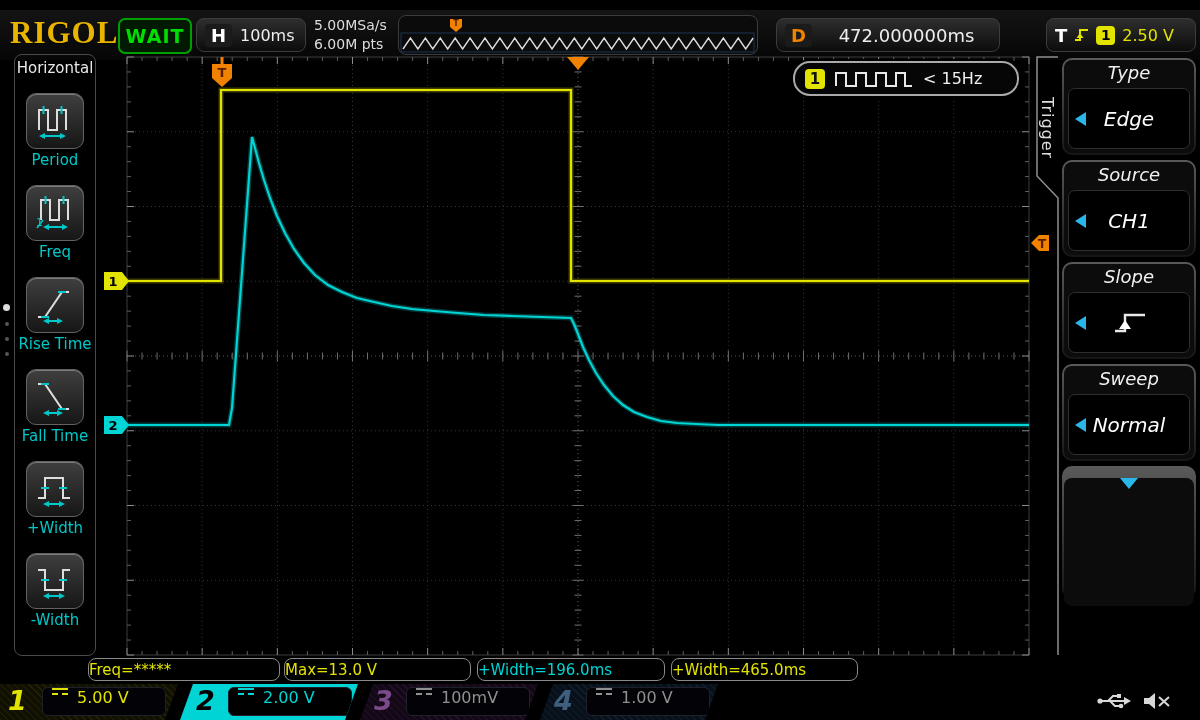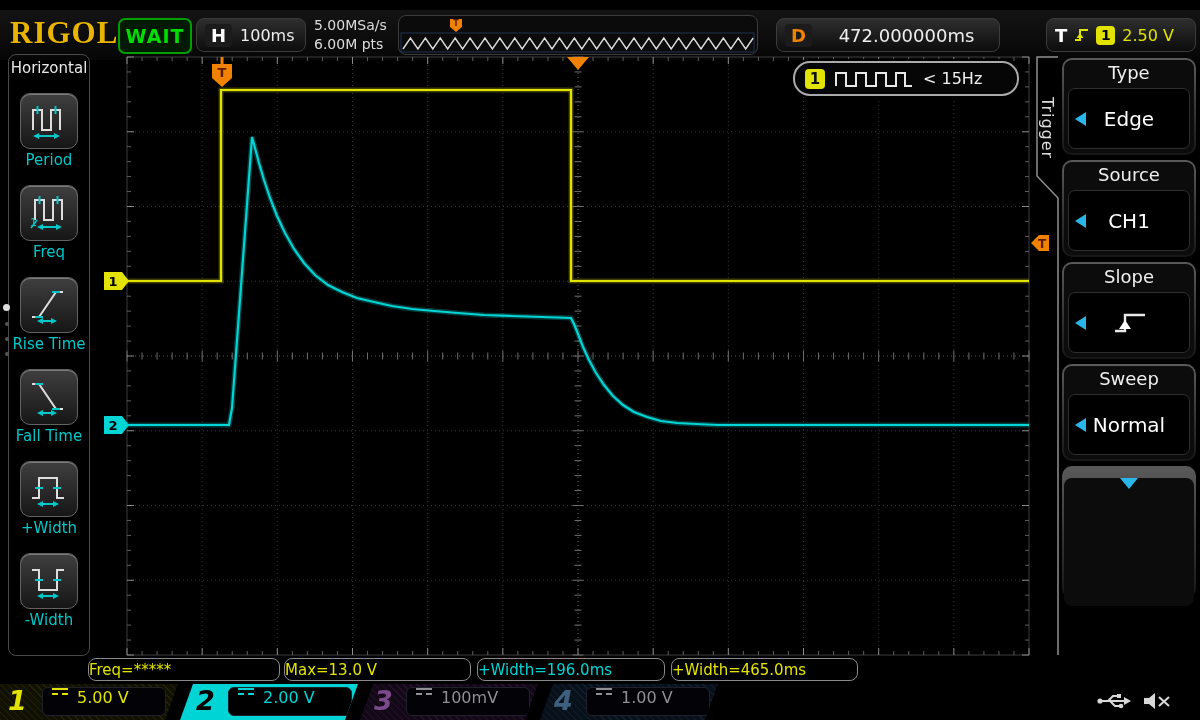--- a/index.html
+++ b/index.html
@@ -21,34 +21,34 @@
   .thumb{left:398px;width:360px;top:5px;height:40px;padding:0;background:#0b0b0b;}
   .dbox{left:776px;width:224px;padding:0 8px;gap:10px;}
   .dletter{color:#f08200;}
   .dval{color:#eee;font-size:18px;flex:1;text-align:center;}
   .tbox{left:1046px;width:150px;padding:0 8px;gap:7px;}
   .tletter{font-weight:bold;font-size:18px;color:#fff;}
   .tchan{width:19px;height:19px;background:#e3e300;color:#000;font-weight:bold;font-size:14px;
          border-radius:4px;display:flex;align-items:center;justify-content:center;}
   .tlevel{color:#e3e300;font-size:16px;}
   
-  .leftpanel{position:absolute;left:8px;top:54px;width:82px;height:602px;border:1px solid #4a4a4a;border-radius:8px;box-sizing:border-box;}
+  .leftpanel{position:absolute;left:14px;top:54px;width:82px;height:602px;border:1px solid #4a4a4a;border-radius:8px;box-sizing:border-box;}
   .lp-title{position:absolute;left:0;top:4px;width:100%;text-align:center;font-size:15px;color:#e8e8e8;}
   .mbtn{position:absolute;left:11px;width:58px;height:56px;border-radius:10px;border:1px solid #636363;
         background:linear-gradient(180deg,#3f3f3f,#161616);box-shadow:inset 0 1px 0 #7a7a7a;
         display:flex;align-items:center;justify-content:center;box-sizing:border-box;}
   .mlabel{position:absolute;left:-10px;width:100px;text-align:center;font-size:15px;color:#00c8c8;}
   .dots{position:absolute;left:3px;top:293px;width:10px;}
   .dots i{display:block;border-radius:50%;background:#555;width:4px;height:4px;margin:11px 0 0 2px;}
   .dots i:first-child{width:7px;height:7px;background:#ddd;margin-left:0;}
   
   .trig-tab{position:absolute;left:1037px;top:72px;height:112px;width:20px;writing-mode:vertical-rl;
             font-size:16px;color:#ddd;letter-spacing:1px;text-align:center;}
   .menu-item{position:absolute;left:1062px;width:134px;border-radius:10px;padding:2px;box-sizing:border-box;
-             background:linear-gradient(#5a5a5a,#161616);}
+             background:linear-gradient(#5a5a5a,#161616);font-style:italic;}
   .mi-in{background:#0c0c0c;border-radius:8px;width:100%;height:100%;position:relative;box-sizing:border-box;}
   .mi-title{text-align:center;font-size:18px;color:#f0f0f0;padding-top:2px;}
   .mi-valbox{position:absolute;left:4px;right:4px;top:28px;bottom:4px;background:#000;border:1px solid #2e2e2e;
              border-radius:7px;display:flex;align-items:center;justify-content:center;}
   .mi-val{color:#fff;font-size:20px;}
   .arr-left{position:absolute;left:6px;top:50%;margin-top:-7px;width:0;height:0;
             border-top:7px solid transparent;border-bottom:7px solid transparent;border-right:11px solid #29b6e8;}
   .arr-down{width:0;height:0;border-left:9px solid transparent;border-right:9px solid transparent;border-top:11px solid #29b6e8;margin:10px auto 0;}
   .setting-box .mi-title{padding-top:32px;font-size:20px;}
   

